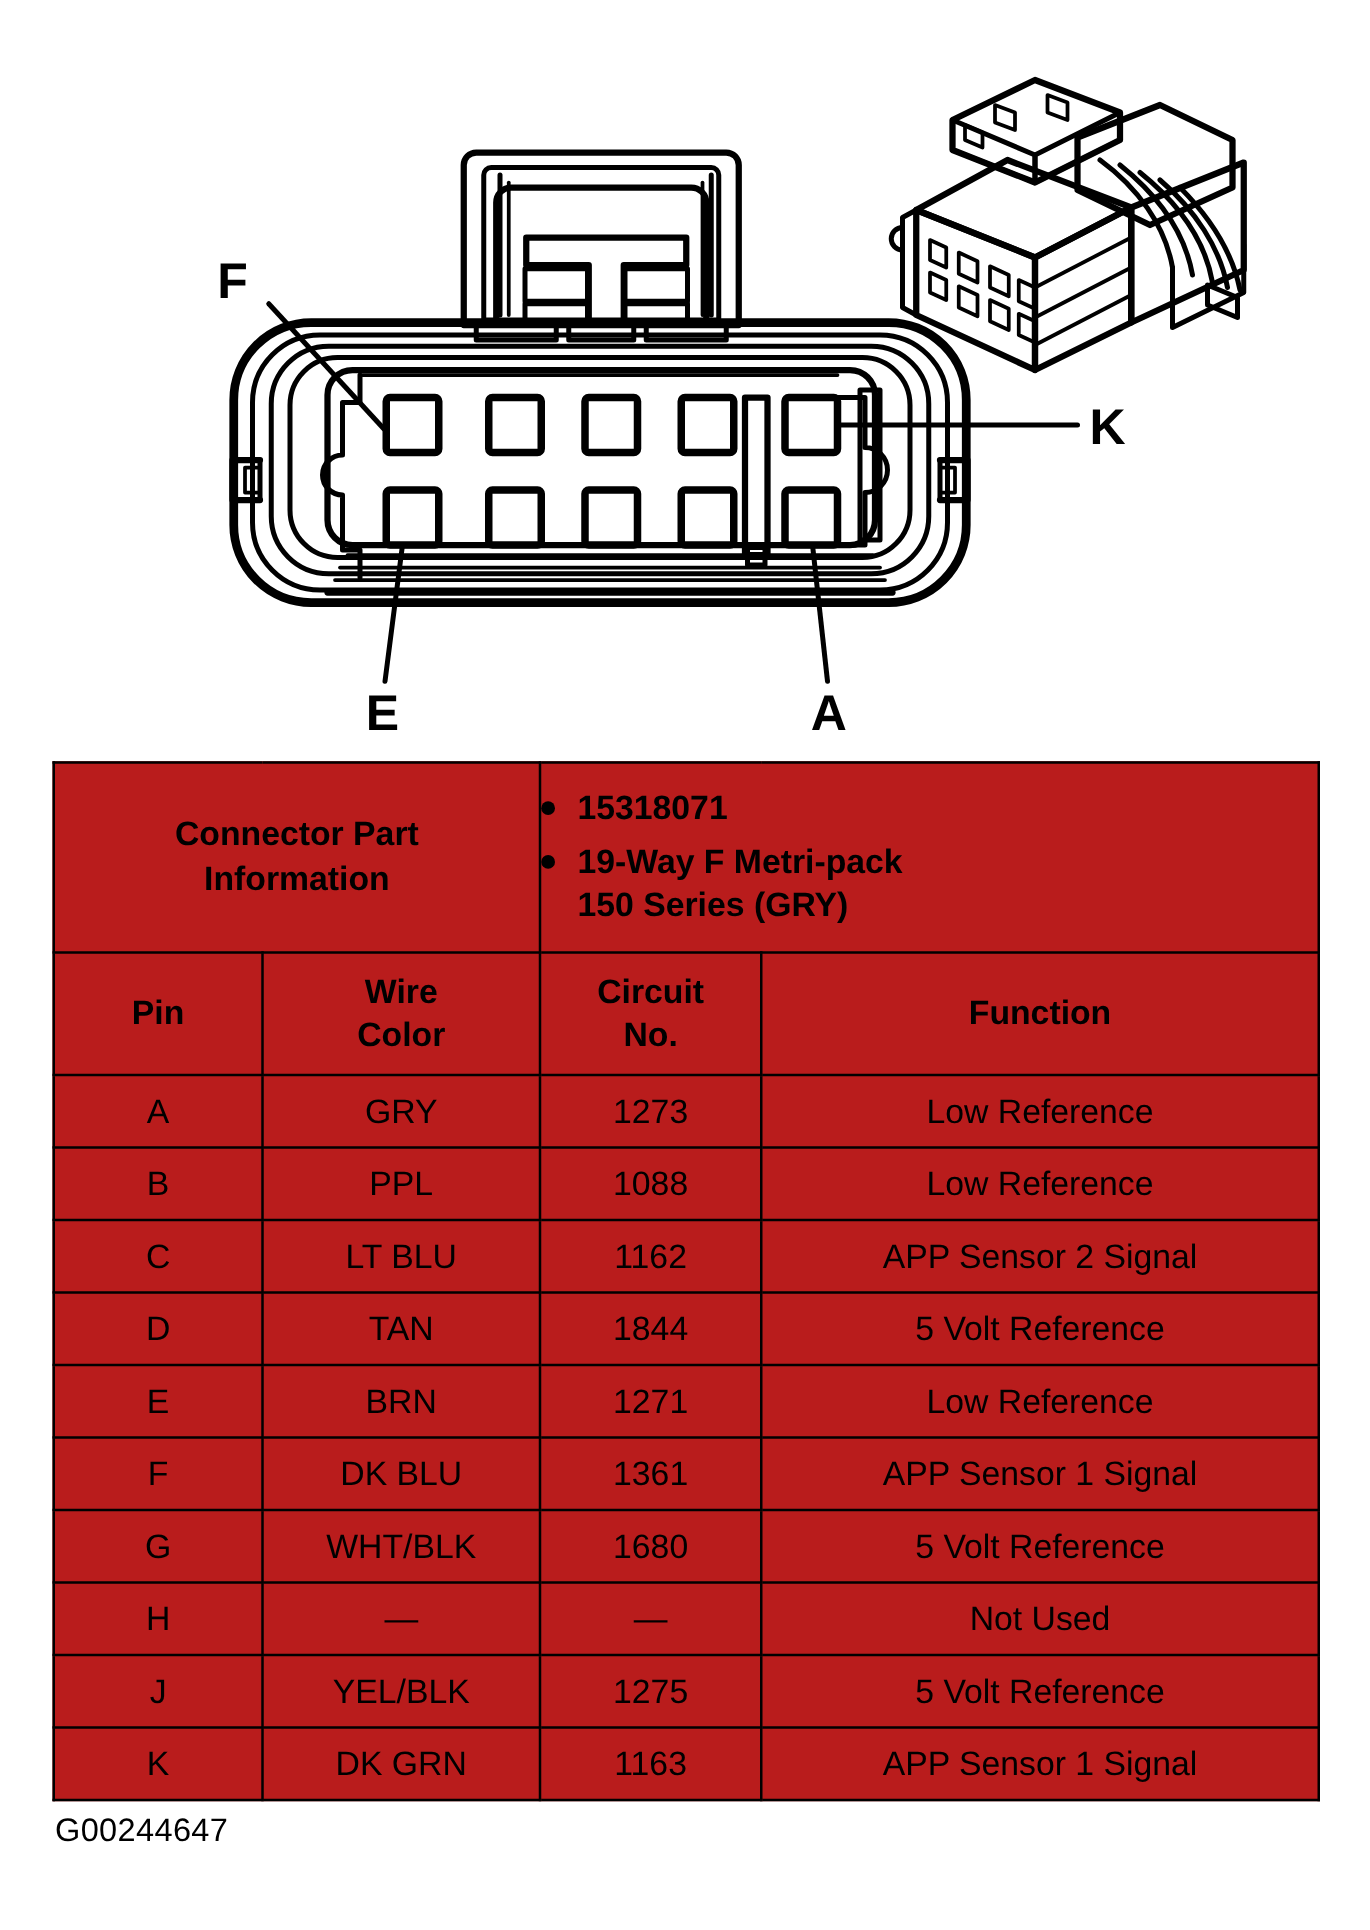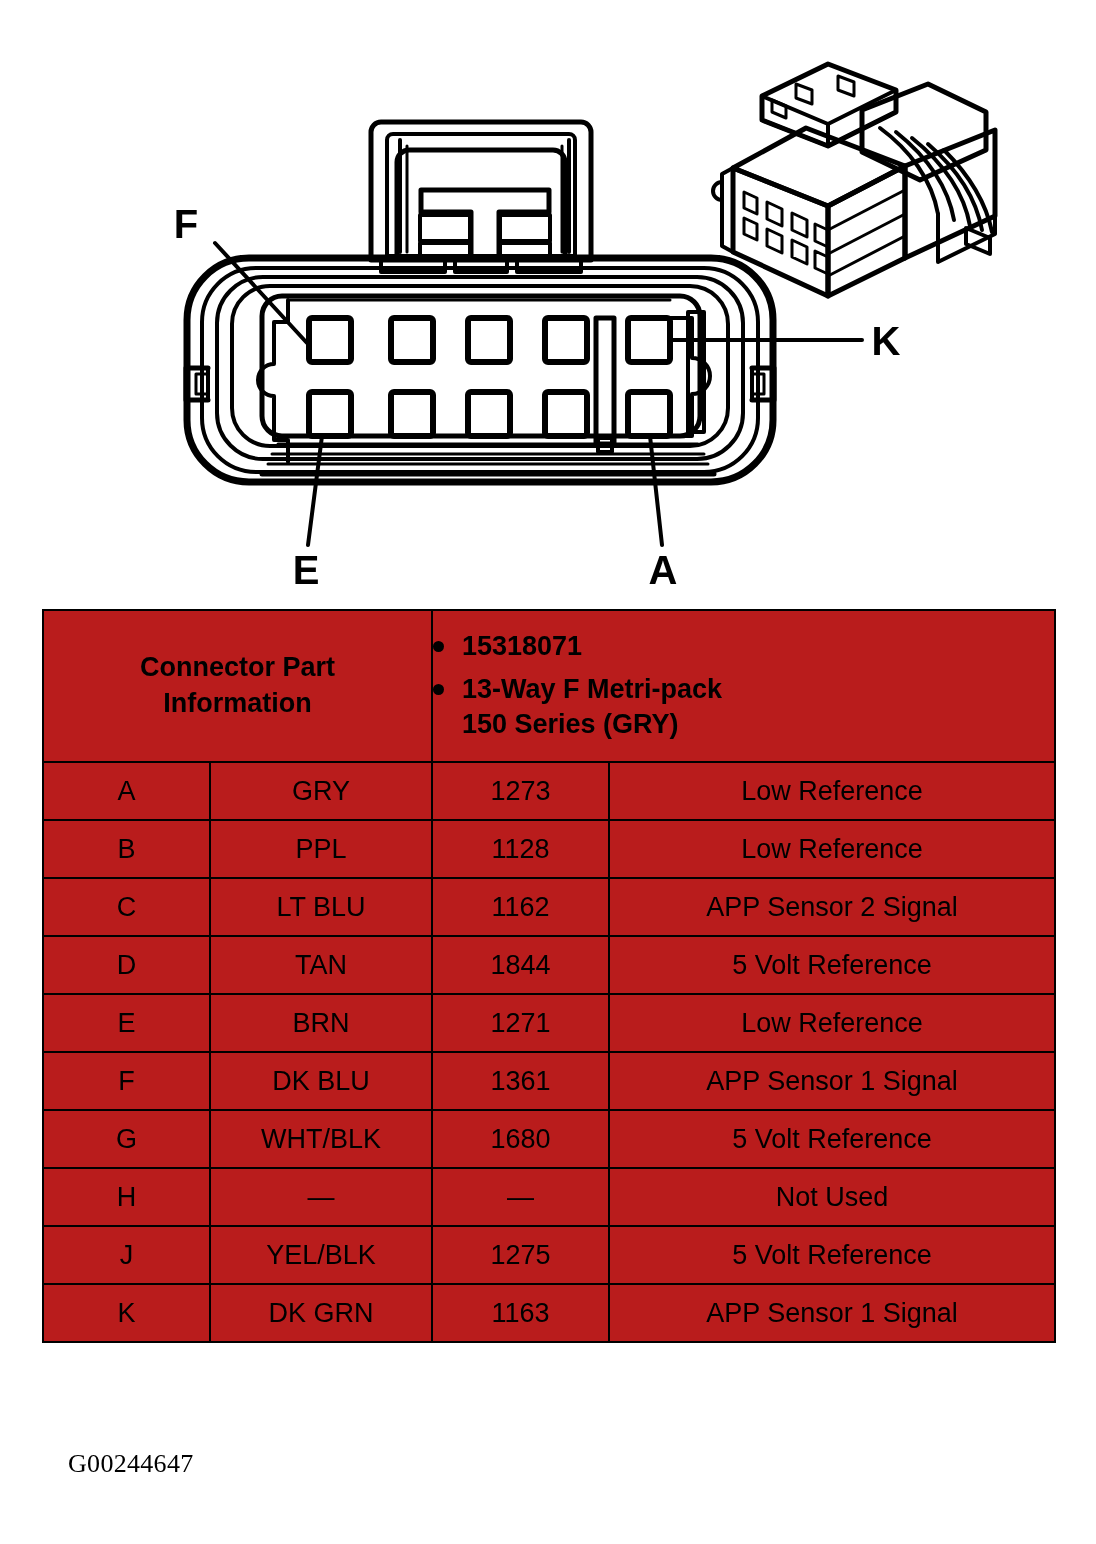--- a/index.html
+++ b/index.html
@@ -101,25 +101,24 @@
     padding-left: 14px;
     height: 56px;
     font-size: 29px;
   }
 
   
   #figure-id {
     position: absolute;
     left: 44px;
     top: 1449px;
-    font-family: Liberation Serif, serif;
+    font-family: Liberation Sans, sans-serif;
     font-size: 26px;
     color: #000;
     letter-spacing: 0.3px;
-    margin-left: 24px;
   }
 </style>
 </head>
 <body>
 
 <div id="figure-area">
   <svg width="1096" height="600" viewBox="0 0 1096 600" xmlns="http://www.w3.org/2000/svg">
     <g fill="none" stroke="#000" stroke-linecap="round" stroke-linejoin="round">
 
       <g>
@@ -279,39 +278,51 @@
         <div>Information</div>
       </td>
       <td class="cpi-values" colspan="2">
         <div class="bullet-line">
           <span class="bullet-dot"></span>
           <span>15318071</span>
         </div>
         <div class="bullet-line">
           <span class="bullet-dot"></span>
           <span>
-            <span>13-Way F Metri-pack</span><br>
+            <span>19-Way F Metri-pack</span><br>
             <span>150 Series (GRY)</span>
           </span>
         </div>
       </td>
     </tr>
 
+    <tr>
+      <td class="col-head">Pin</td>
+      <td class="col-head">
+        <div>Wire</div>
+        <div>Color</div>
+      </td>
+      <td class="col-head">
+        <div>Circuit</div>
+        <div>No.</div>
+      </td>
+      <td class="col-head">Function</td>
+    </tr>
   </tbody>
   <tbody id="pin-rows">
       <tr>
         <td class="cell-pin">A</td>
         <td class="cell-color">GRY</td>
         <td class="cell-circuit">1273</td>
         <td class="cell-function">Low Reference</td>
       </tr>
       <tr>
         <td class="cell-pin">B</td>
         <td class="cell-color">PPL</td>
-        <td class="cell-circuit">1128</td>
+        <td class="cell-circuit">1088</td>
         <td class="cell-function">Low Reference</td>
       </tr>
       <tr>
         <td class="cell-pin">C</td>
         <td class="cell-color">LT BLU</td>
         <td class="cell-circuit">1162</td>
         <td class="cell-function">APP Sensor 2 Signal</td>
       </tr>
       <tr>
         <td class="cell-pin">D</td>

